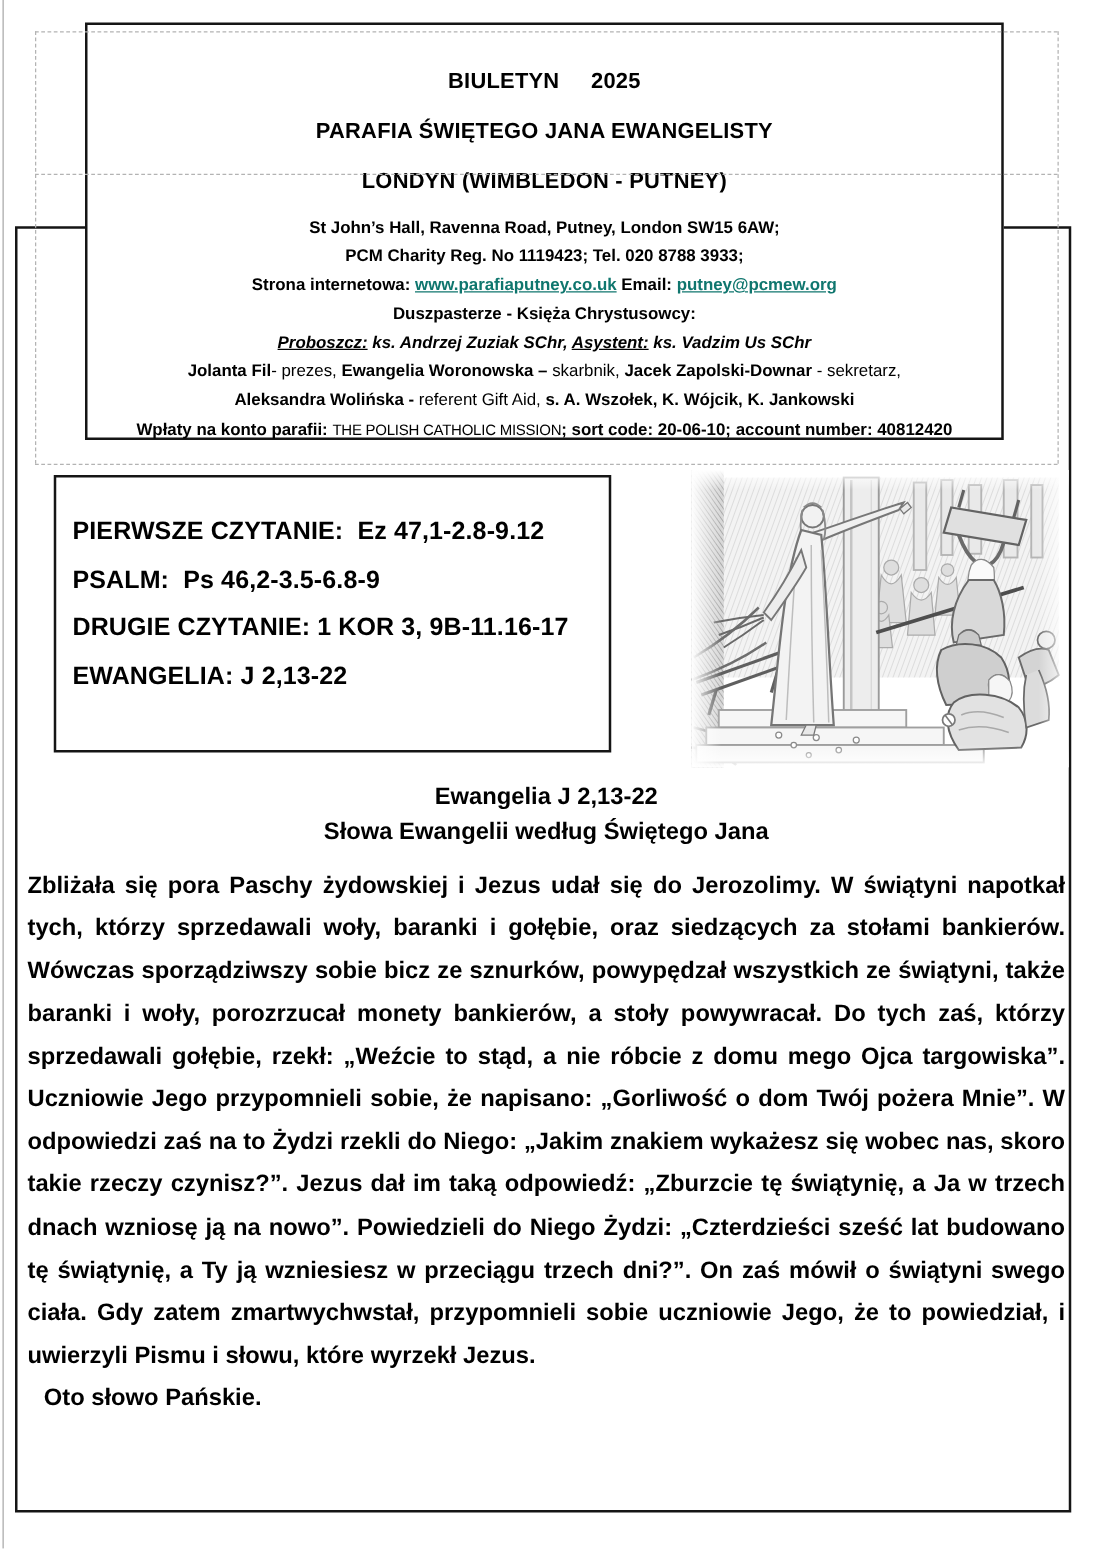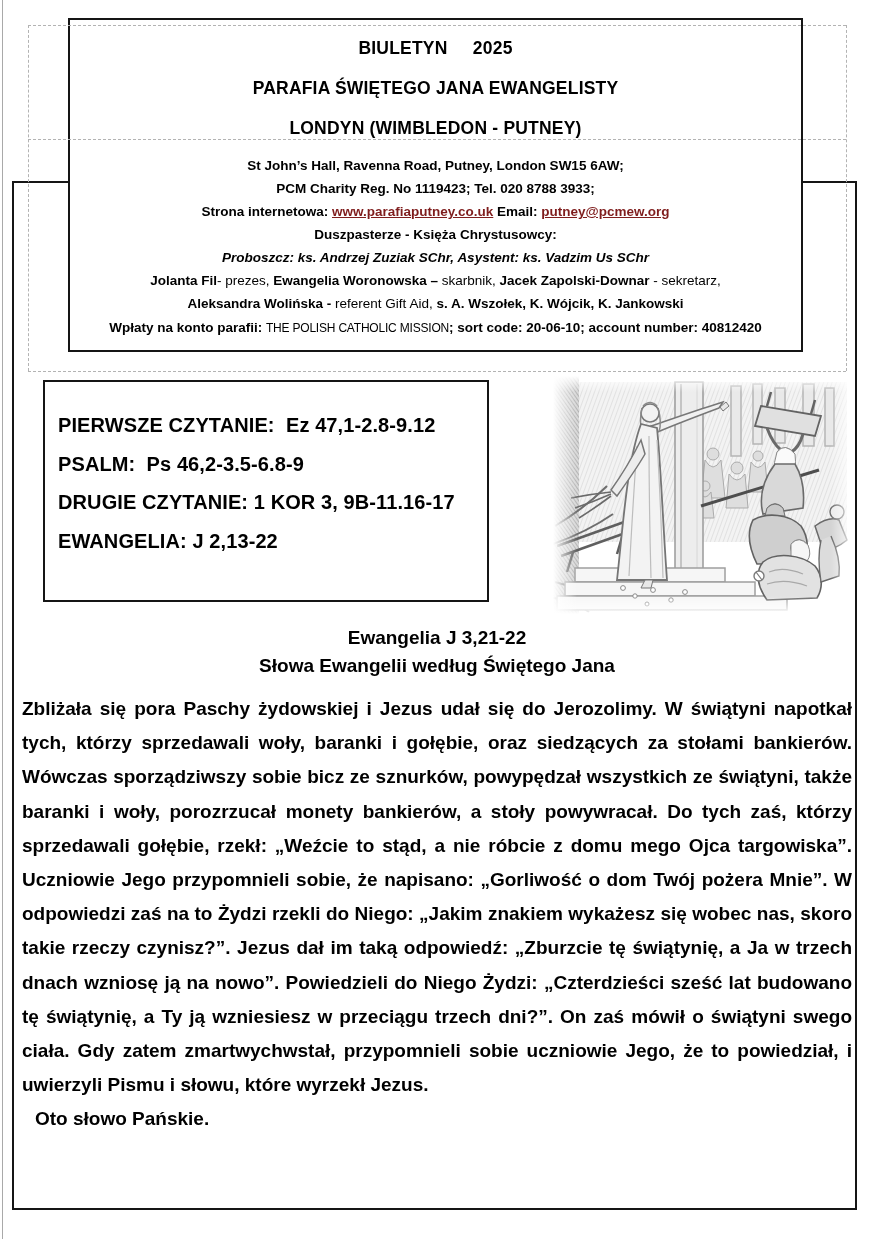--- a/index.html
+++ b/index.html
@@ -12,28 +12,28 @@
   
   .outer-box {
     position:absolute; left:12px; top:181px; width:845px; height:1029px;
     border:2px solid #151515; box-sizing:border-box; background:#fff; z-index:1;
   }
 
   
   .header-box {
     position:absolute; left:68px; top:18px; width:735px; height:334px;
     border:2px solid #151515; box-sizing:border-box; background:#fff;
-    text-align:center; z-index:5; padding-top:8px;
+    text-align:center; z-index:5; padding-top:24px;
   }
   .hdr-title {font-weight:bold; font-size:17.5px; line-height:40px; white-space:pre; letter-spacing:.2px;}
   .hdr-small {font-weight:bold; font-size:13.5px; line-height:23px;}
   .hdr-italic {font-style:italic;}
-  .u {}
+  .u {text-decoration:underline;}
   .seg-r {font-weight:normal;}
-  .doc-link {color:#7f1d1d; text-decoration:underline; cursor:pointer;}
+  .doc-link {color:#0f766e; text-decoration:underline; cursor:pointer;}
   .pay-line {font-weight:bold; font-size:13.5px; line-height:26px;}
   .pcm-big {font-size:12px; font-weight:normal; letter-spacing:-0.2px;}
 
   
   .guide {position:absolute; z-index:9; pointer-events:none;}
   .guide.h {height:0; border-top:1px dashed #b3b3b3;}
   .guide.v {width:0; border-left:1px dashed #b3b3b3;}
 
   
   .readings {
@@ -226,21 +226,21 @@
       </g>
 
       <rect x="0" y="0" width="24" height="238" fill="url(#fadeL)"></rect>
       <rect x="278" y="0" width="24" height="238" fill="url(#fadeR)"></rect>
       <rect x="0" y="0" width="302" height="16" fill="url(#fadeT)"></rect>
       <rect x="0" y="220" width="302" height="18" fill="url(#fadeB)"></rect>
     </svg>
   </div>
 
   <div class="gospel-head">
-    <div>Ewangelia J 3,21-22</div>
+    <div>Ewangelia J 2,13-22</div>
     <div>Słowa Ewangelii według Świętego Jana</div>
   </div>
 
   <div class="gospel-body">
     <div>Zbliżała się pora Paschy żydowskiej i Jezus udał się do Jerozolimy. W świątyni napotkał tych, którzy sprzedawali woły, baranki i gołębie, oraz siedzących za stołami bankierów. Wówczas sporządziwszy sobie bicz ze sznurków, powypędzał wszystkich ze świątyni, także baranki i woły, porozrzucał monety bankierów, a stoły powywracał. Do tych zaś, którzy sprzedawali gołębie, rzekł: „Weźcie to stąd, a nie róbcie z domu mego Ojca targowiska”. Uczniowie Jego przypomnieli sobie, że napisano: „Gorliwość o dom Twój pożera Mnie”. W odpowiedzi zaś na to Żydzi rzekli do Niego: „Jakim znakiem wykażesz się wobec nas, skoro takie rzeczy czynisz?”. Jezus dał im taką odpowiedź: „Zburzcie tę świątynię, a Ja w trzech dnach wzniosę ją na nowo”. Powiedzieli do Niego Żydzi: „Czterdzieści sześć lat budowano tę świątynię, a Ty ją wzniesiesz w przeciągu trzech dni?”. On zaś mówił o świątyni swego ciała. Gdy zatem zmartwychwstał, przypomnieli sobie uczniowie Jego, że to powiedział, i uwierzyli Pismu i słowu, które wyrzekł Jezus.</div>
     <div class="gospel-closing">Oto słowo Pańskie.</div>
   </div>
 </div>
 
 </body></html>

